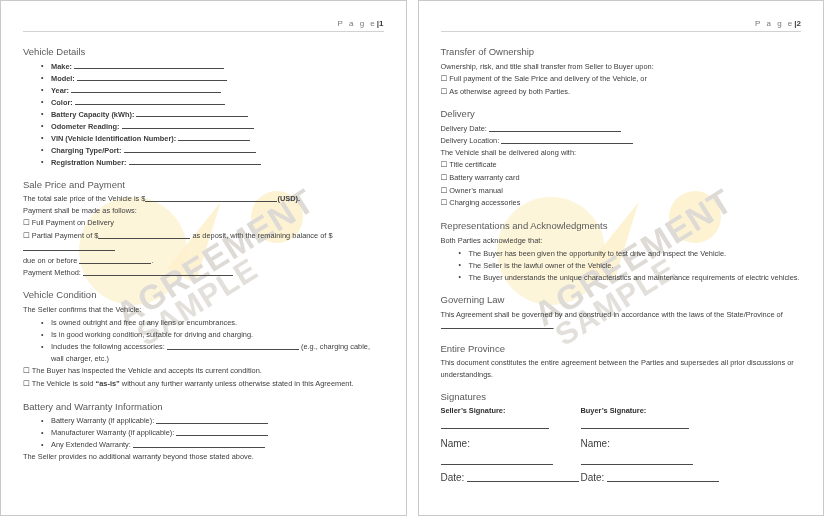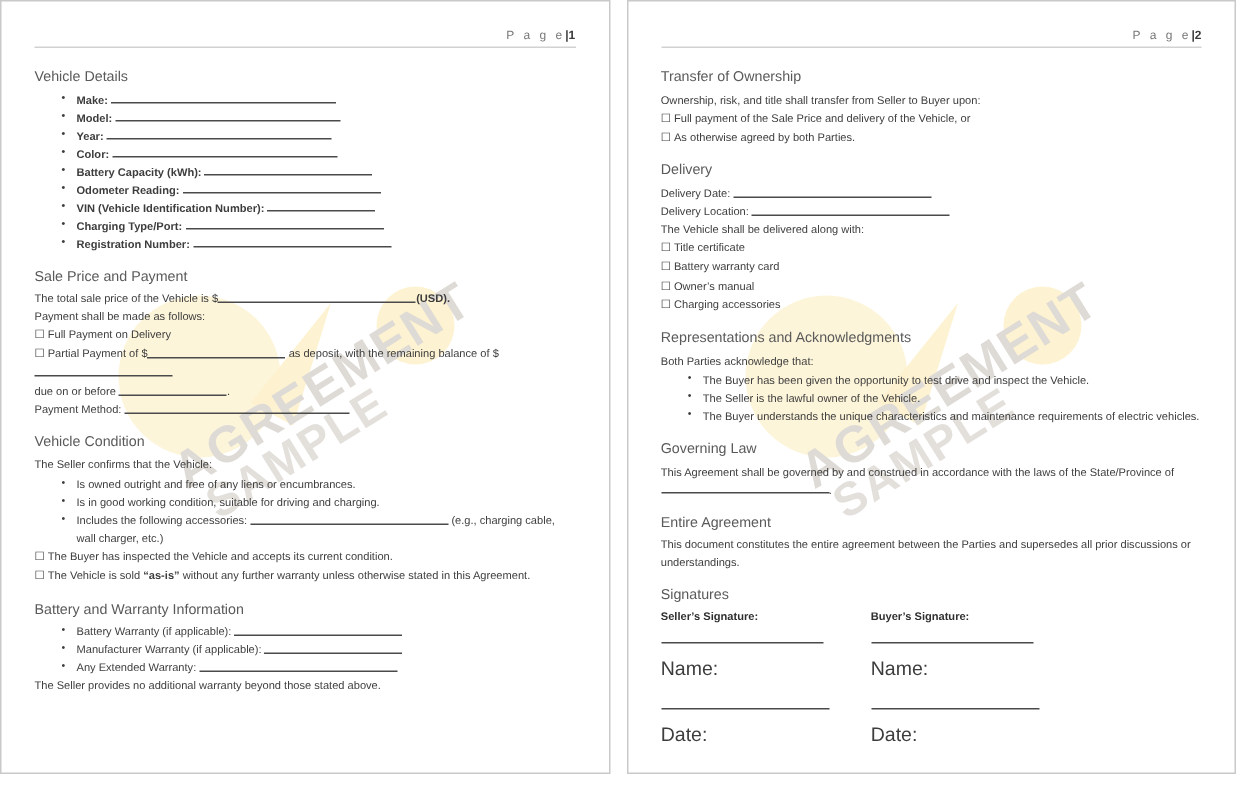--- a/index.html
+++ b/index.html
@@ -202,21 +202,21 @@
     color: #2f2f2f;
     margin: 0 0 13px 0;
   }
   .sig-rule {
     border-bottom: 1px solid #4a4a4a;
     width: 108px;
     height: 0;
     margin-bottom: 6px;
   }
   .sig-line {
-    font-size: 13px;
+    font-size: 10px;
     line-height: 1.7;
     color: #3d3d3d;
   }
 </style>
 </head>
 <body>
 
 <div class="spread">
 
   <div class="page left">
@@ -325,21 +325,21 @@
         <li>The Buyer understands the unique characteristics and maintenance requirements of electric vehicles.</li>
       </ul>
 
       <div class="sec-gap"></div>
 
       <h2 class="section">Governing Law</h2>
       <p class="body"><span>This Agreement shall be governed by and construed in accordance with the laws of the State/Province of</span> <span class="fill f-xl"></span><span>.</span></p>
 
       <div class="sec-gap"></div>
 
-      <h2 class="section">Entire Agreement</h2>
+      <h2 class="section">Entire Province</h2>
       <p class="body">This document constitutes the entire agreement between the Parties and supersedes all prior discussions or understandings.</p>
 
       <div class="sec-gap"></div>
 
       <h2 class="section">Signatures</h2>
       <div class="sig-grid">
 
         <div class="sig-col">
           <p class="sig-title">Seller’s Signature:</p>
           <div class="sig-rule"></div>

